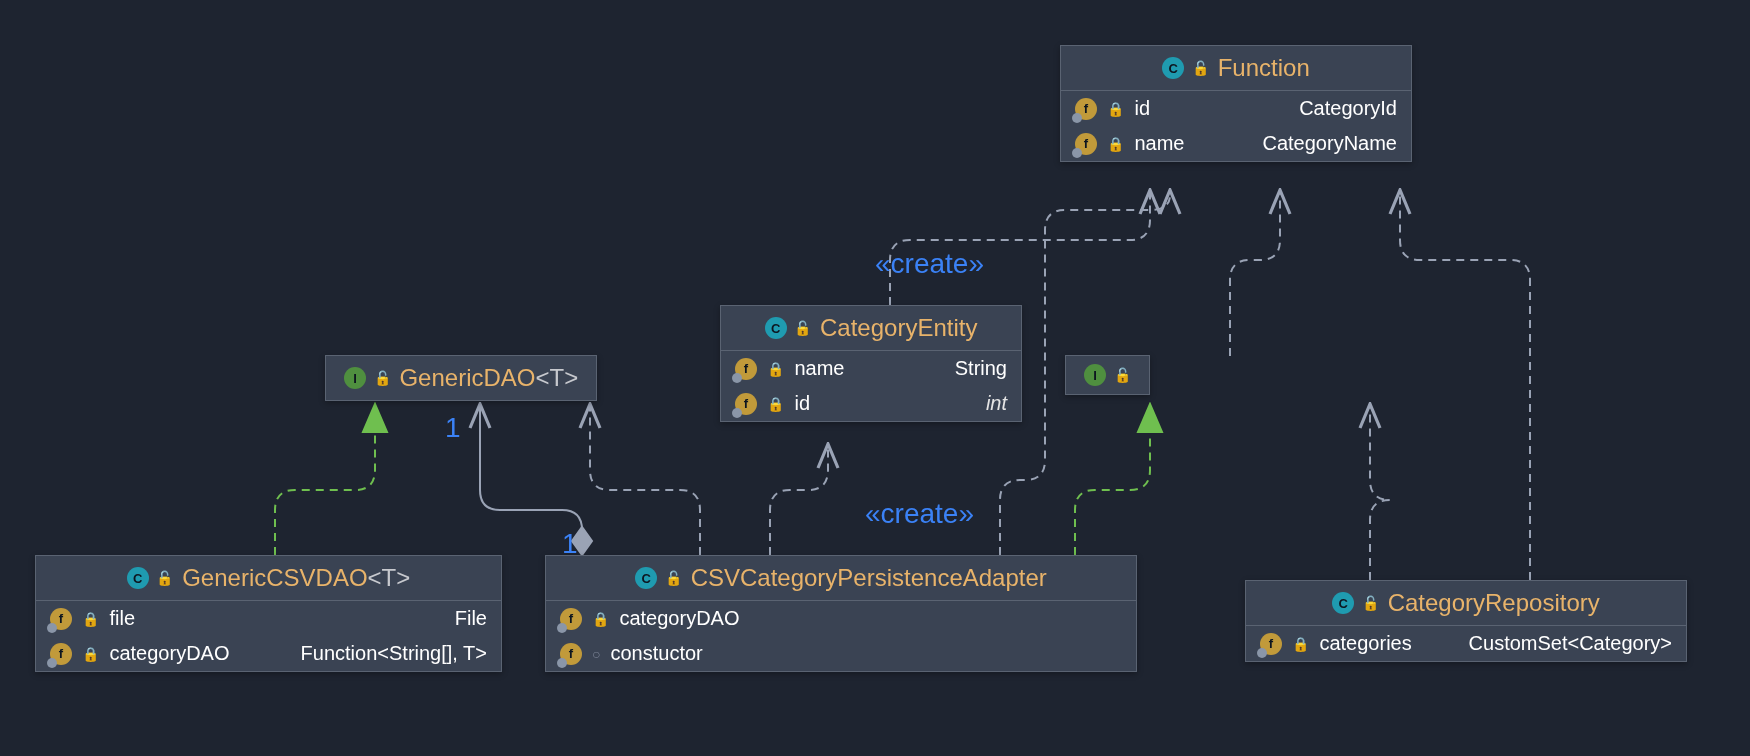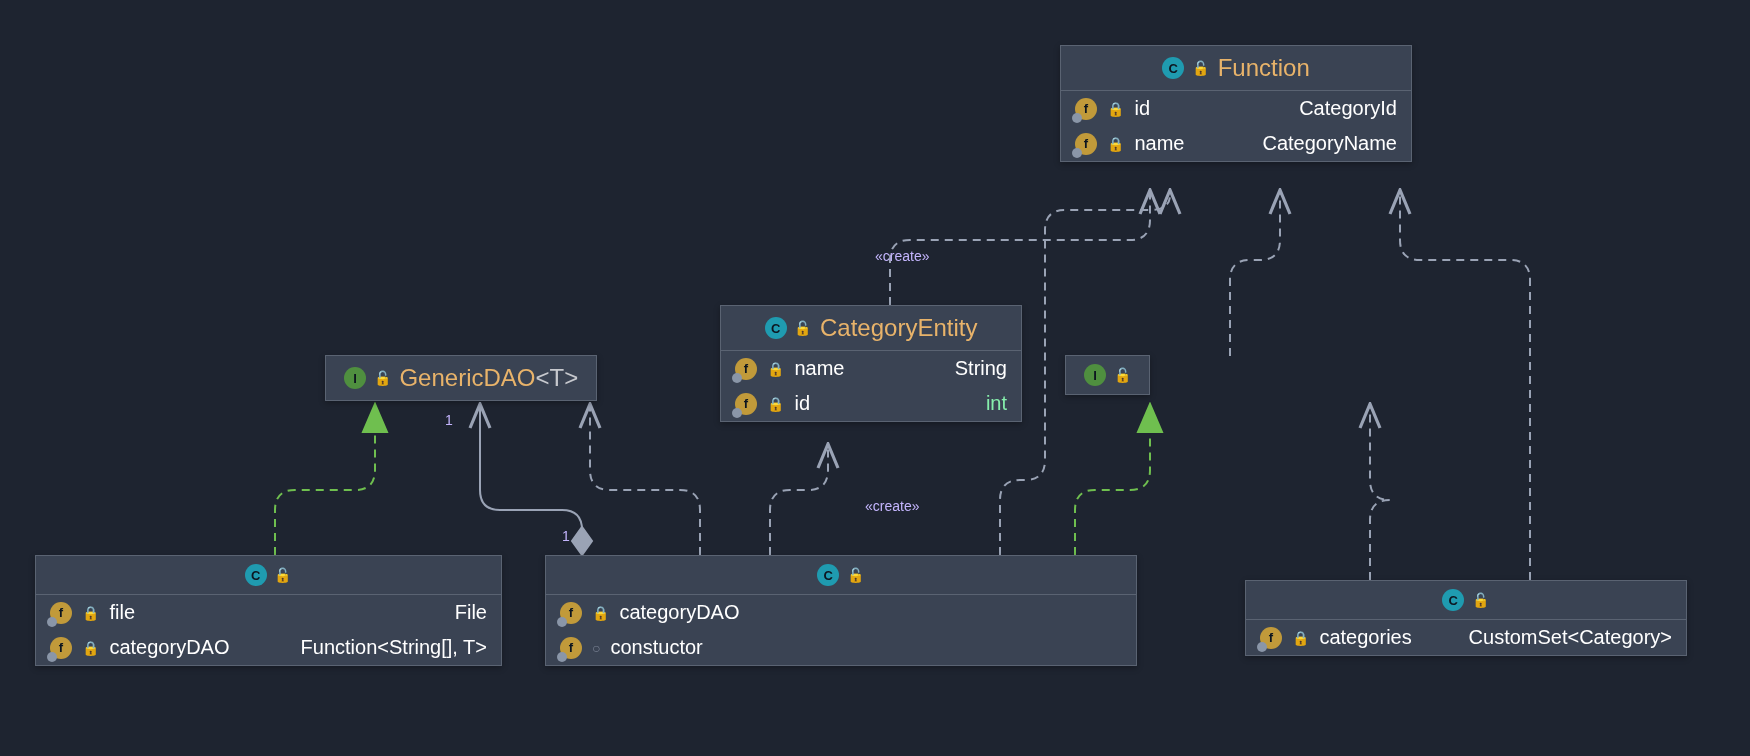--- a/index.html
+++ b/index.html
@@ -5,30 +5,30 @@
   html,body{margin:0;padding:0;width:1750px;height:756px;background:#1e2430;font-family:'Segoe UI',Arial,sans-serif;font-size:20px;overflow:hidden}
   .canvas{position:relative;width:1750px;height:756px}
   svg.conn{position:absolute;left:0;top:0;width:1750px;height:756px;pointer-events:none}
   .node{position:absolute;background:#3a4353;border:1px solid #5a6372;box-shadow:0 2px 6px rgba(0,0,0,.3)}
   .node .title{display:flex;align-items:center;justify-content:center;gap:8px;padding:8px 18px;border-bottom:1px solid #5a6372;color:#e8b36a;font-size:24px;white-space:nowrap}
   .title.no-members{border-bottom:none}
   .type-generic{color:#c7c9ce}
   .member{display:flex;align-items:center;gap:10px;padding:6px 14px;font-size:20px;color:#c7c9ce;white-space:nowrap}
   .member .nm{color:#ffffff;margin-right:auto}
   .member .ty{color:#ffffff}
-  .member .ty-italic{color:#86efac;}
+  .member .ty-italic{color:#e5e5e5;font-style:italic}
   .badge{display:inline-flex;align-items:center;justify-content:center;width:22px;height:22px;border-radius:50%;font-size:13px;font-weight:bold}
   .badge-c{background:#1f9bb0;color:#0d1620}
   .badge-i{background:#4f8f3f;color:#0d1620}
   .badge-f{background:#c19a3a;color:#0d1620;position:relative}
   .badge-f::after{content:"";position:absolute;left:-3px;bottom:-3px;width:10px;height:10px;border-radius:50%;background:#8a96a8}
   .lock{color:#b84a2e;font-size:14px}
   .unlock{color:#7a8294;font-size:14px}
   .open-lock{color:#4f8f3f;font-size:14px}
-  .relabel{position:absolute;color:#c4b5fd;font-size:14px;background:transparent}
+  .relabel{position:absolute;color:#3b82f6;font-size:28px;background:transparent}
 </style>
 </head>
 <body>
 
 <div class="canvas">
 
 <svg class="conn">
   <defs>
     <marker id="tri-closed-green" markerWidth="16" markerHeight="14" refX="15" refY="7" orient="auto">
       <path d="M1,1 L15,7 L1,13 Z" fill="#6fbf4f" stroke="#6fbf4f"></path>
@@ -114,56 +114,59 @@
   <div class="title no-members">
     <span class="badge badge-i">I</span>
     <span class="open-lock">🔓</span>
   </div>
 </div>
 
 <div class="node" style="left:35px;top:555px;width:465px">
   <div class="title">
     <span class="badge badge-c">C</span>
     <span class="open-lock">🔓</span>
+    <span><span>GenericCSVDAO</span><span class="type-generic">&lt;T&gt;</span></span>
   </div>
   <div class="member">
     <span class="badge badge-f">f</span>
     <span class="lock">🔒</span>
     <span class="nm">file</span>
     <span class="ty">File</span>
   </div>
   <div class="member">
     <span class="badge badge-f">f</span>
     <span class="lock">🔒</span>
     <span class="nm">categoryDAO</span>
     <span class="ty">Function&lt;String[], T&gt;</span>
   </div>
 </div>
 
 <div class="node" style="left:545px;top:555px;width:590px">
   <div class="title">
     <span class="badge badge-c">C</span>
     <span class="open-lock">🔓</span>
+    <span>CSVCategoryPersistenceAdapter</span>
   </div>
   <div class="member">
     <span class="badge badge-f">f</span>
     <span class="lock">🔒</span>
     <span class="nm">categoryDAO</span>
   </div>
   <div class="member">
     <span class="badge badge-f">f</span>
     <span class="unlock">○</span>
     <span class="nm">constuctor</span>
   </div>
 </div>
 
 <div class="node" style="left:1245px;top:580px;width:440px">
   <div class="title">
     <span class="badge badge-c">C</span>
     <span class="open-lock">🔓</span>
+    <span>CategoryRepository</span>
   </div>
   <div class="member">
     <span class="badge badge-f">f</span>
     <span class="lock">🔒</span>
     <span class="nm">categories</span>
     <span class="ty">CustomSet&lt;Category&gt;</span>
   </div>
 </div>
 
 <div class="relabel" style="left:875px;top:248px">«create»</div>

